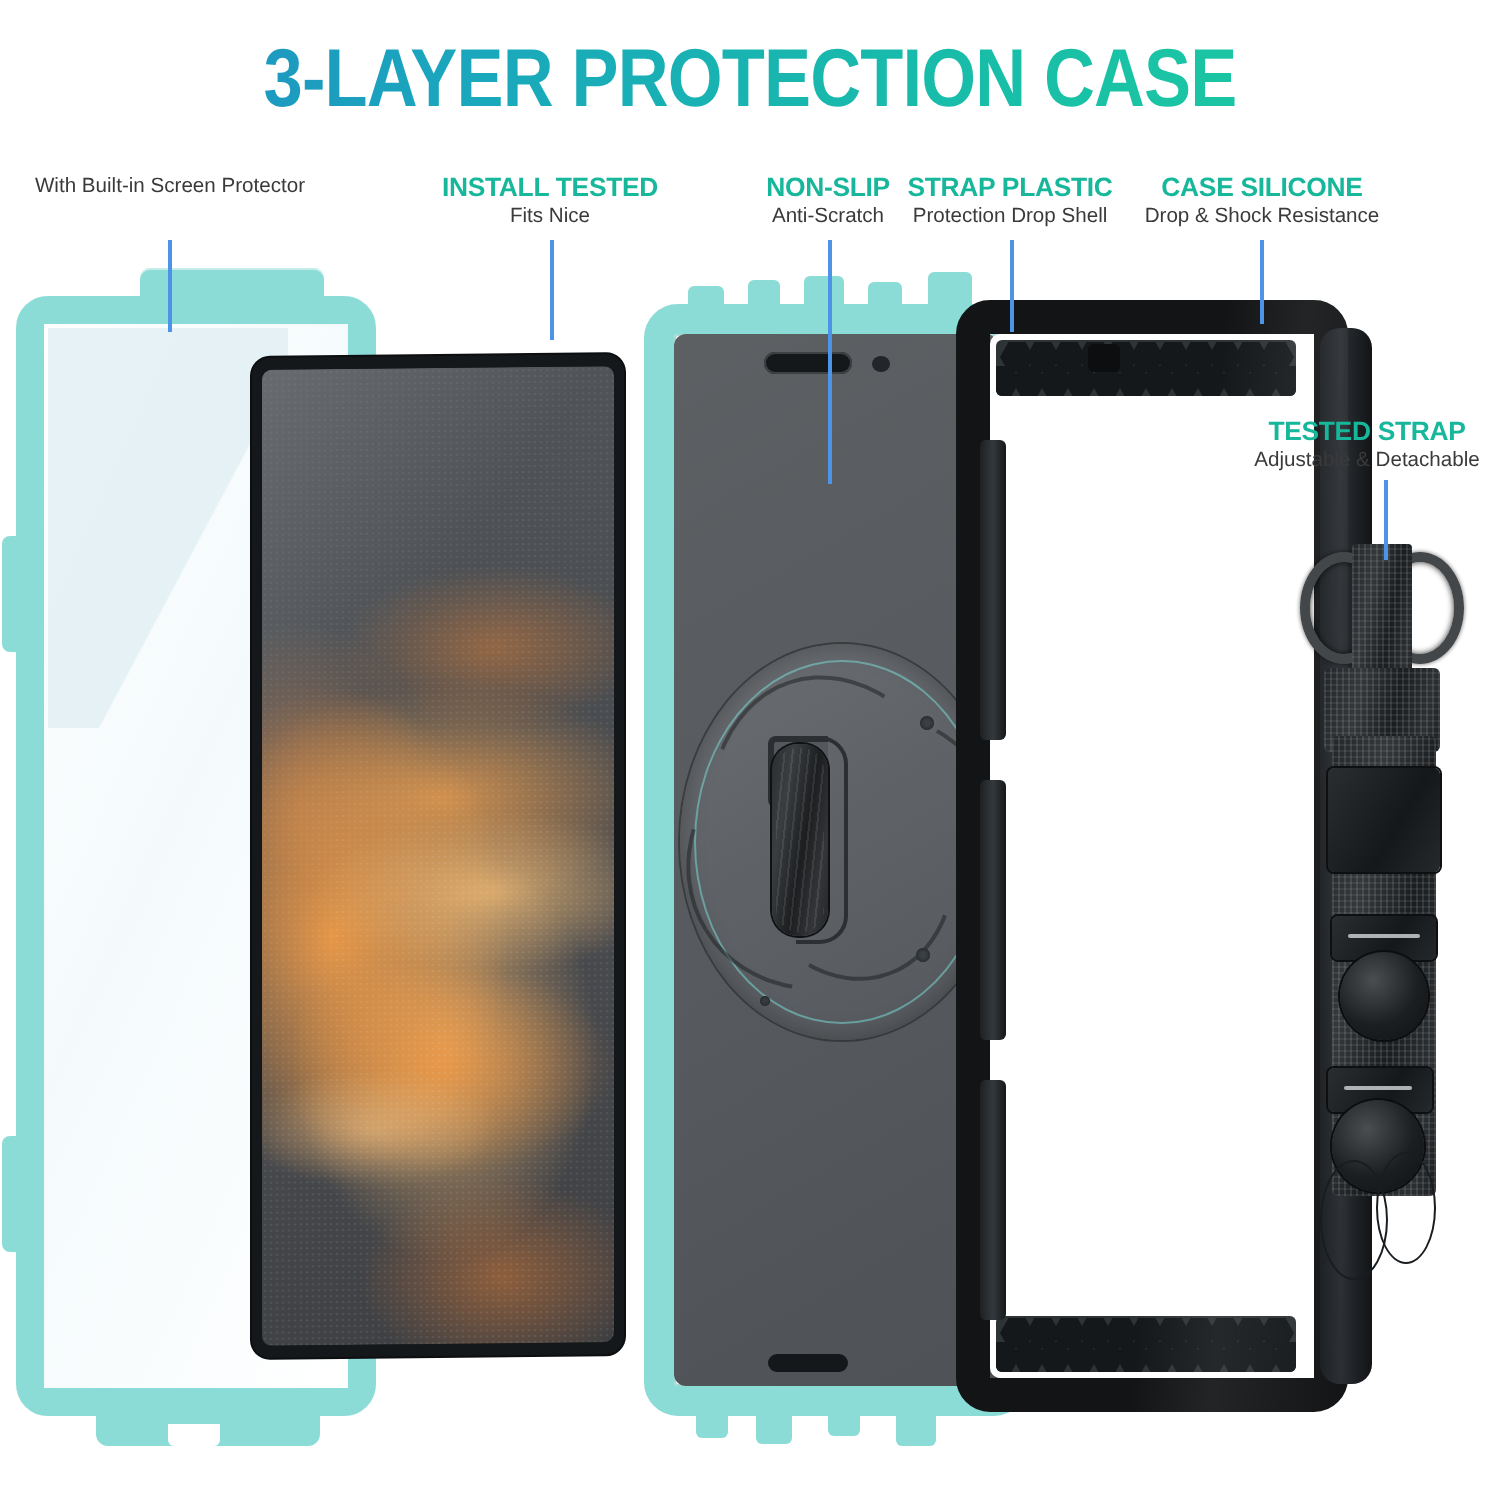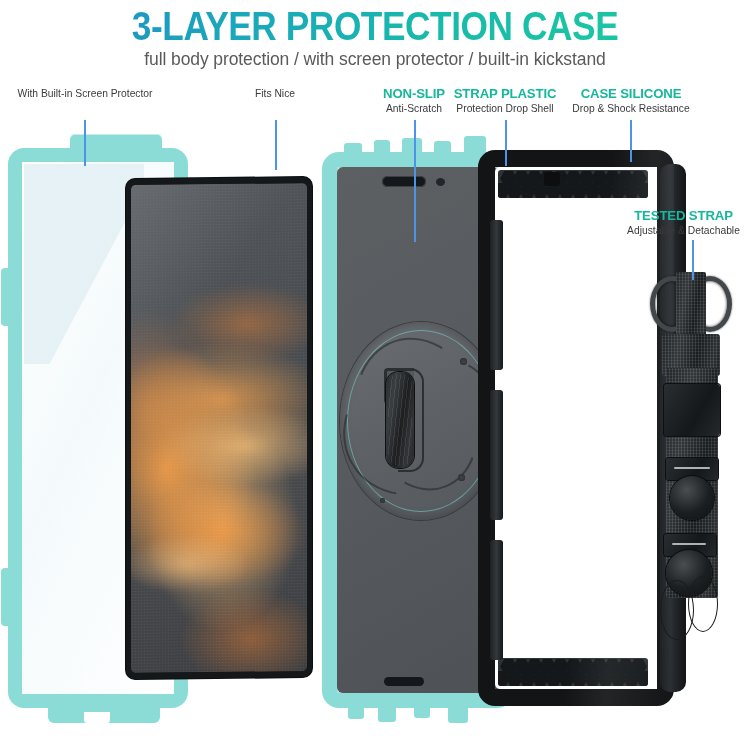--- a/index.html
+++ b/index.html
@@ -1,20 +1,20 @@
 <!DOCTYPE html>
 <html><head>
 <meta charset="utf-8">
 <style>
   * { margin:0; padding:0; box-sizing:border-box; }
   html,body { width:750px; height:750px; background:#ffffff; overflow:hidden; }
   body { font-family:"Liberation Sans", sans-serif; position:relative; }
 
   
-  #header { position:absolute; left:0; top:0; width:688px; height:78px; }
+  #header { position:absolute; left:0; top:13px; width:688px; height:78px; }
   #title {
     position:absolute; left:0; top:6px; width:750px; text-align:center;
     font-family:"Liberation Sans", sans-serif;
     font-size:41px; font-weight:bold; letter-spacing:-0.5px;
     line-height:40px;
     transform:scaleX(0.86); transform-origin:center top;
     background:linear-gradient(100deg,#1f8fc2 0%,#1aa7bd 28%,#18b9ac 58%,#19c3a4 80%,#1ec8a2 100%);
     -webkit-background-clip:text; background-clip:text;
     color:transparent; -webkit-text-fill-color:transparent;
     white-space:nowrap;
@@ -410,28 +410,28 @@
 
 <div class="leader" style="left:84px;top:120px;height:46px;"></div>
 <div class="leader" style="left:275px;top:120px;height:50px;"></div>
 <div class="leader" style="left:414px;top:120px;height:122px;"></div>
 <div class="leader" style="left:505px;top:120px;height:46px;"></div>
 <div class="leader" style="left:630px;top:120px;height:42px;"></div>
 <div class="leader" style="left:692px;top:240px;height:40px;"></div>
 
 <div id="header">
   <div id="title">3-LAYER PROTECTION CASE</div>
-  <div id="subtitle">full body protection / with screen protector / built-in kickstand</div>
 </div>
 
 <div class="callout" style="left:0px;top:86px;width:170px;">
   <div class="sub">With Built-in Screen Protector</div>
 </div>
 
 <div class="callout" style="left:195px;top:86px;width:160px;">
+  <div class="ttl">INSTALL TESTED</div>
   <div class="sub">Fits Nice</div>
 </div>
 
 <div class="callout" style="left:357px;top:86px;width:114px;">
   <div class="ttl">NON-SLIP</div>
   <div class="sub">Anti-Scratch</div>
 </div>
 
 <div class="callout" style="left:445px;top:86px;width:120px;">
   <div class="ttl">STRAP PLASTIC</div>

